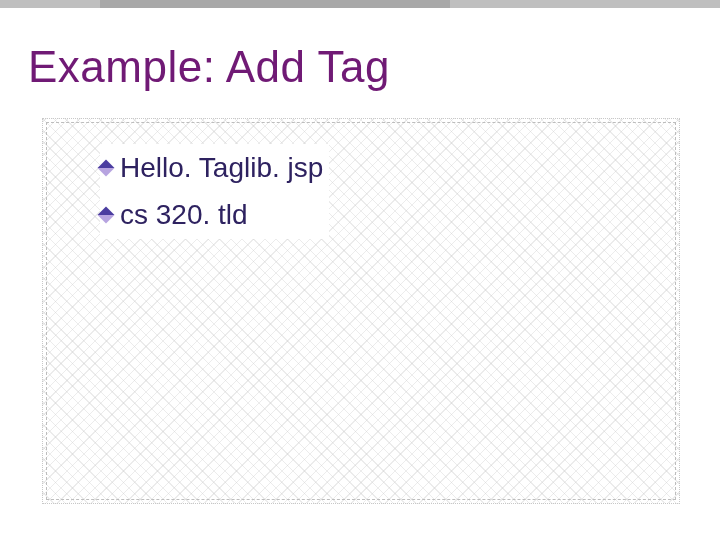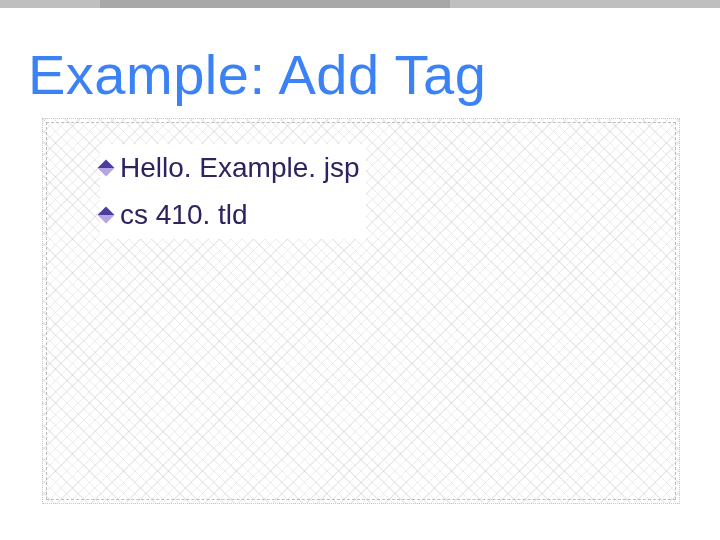--- a/index.html
+++ b/index.html
@@ -10,40 +10,40 @@
   .grid{position:absolute;left:0;top:8px;width:720px;height:532px;
         background-image:radial-gradient(circle,#d9d9d9 0.6px,transparent 0.6px);
         background-size:16px 16px}
   
   .body-area{position:absolute;left:42px;top:118px;width:636px;height:384px;
              border:1px dotted #c8c8c8;
              background:
                repeating-linear-gradient(45deg,transparent 0 7px,rgba(200,200,200,.35) 7px 8px),
                repeating-linear-gradient(-45deg,transparent 0 7px,rgba(200,200,200,.35) 7px 8px)}
   .body-area::after{content:"";position:absolute;inset:3px;border:1px dashed #bdbdbd;pointer-events:none}
-  .title{position:absolute;left:28px;top:42px;font-size:56px;color:#3b82f6;letter-spacing:.5px}
+  .title{position:absolute;left:28px;top:42px;font-size:44px;color:#701a75;letter-spacing:.5px}
   .bullets{position:absolute;left:100px;top:144px;font-size:28px;color:#2e2260;line-height:1.55;background:#fff}
   .li{display:flex;align-items:center;gap:8px;padding:2px 6px 2px 0;background:#fff}
   .diamond{width:12px;height:12px;display:inline-block;transform:rotate(45deg);
            background:linear-gradient(135deg,#4b3da0 0 50%,#b7a4e0 50% 100%)}
 </style>
 </head>
 <body>
 
 <div class="top-gutter"></div>
 <div class="top-shadow"></div>
 <div class="slide-mask"></div>
 <div class="grid"></div>
 
 <div class="title">Example: Add Tag</div>
 
 <div class="body-area"></div>
 
 <div class="bullets">
   <div class="li">
     <span class="diamond"></span>
-    <span>Hello. Example. jsp</span>
+    <span>Hello. Taglib. jsp</span>
   </div>
   <div class="li">
     <span class="diamond"></span>
-    <span>cs 410. tld</span>
+    <span>cs 320. tld</span>
   </div>
 </div>
 
 </body></html>

